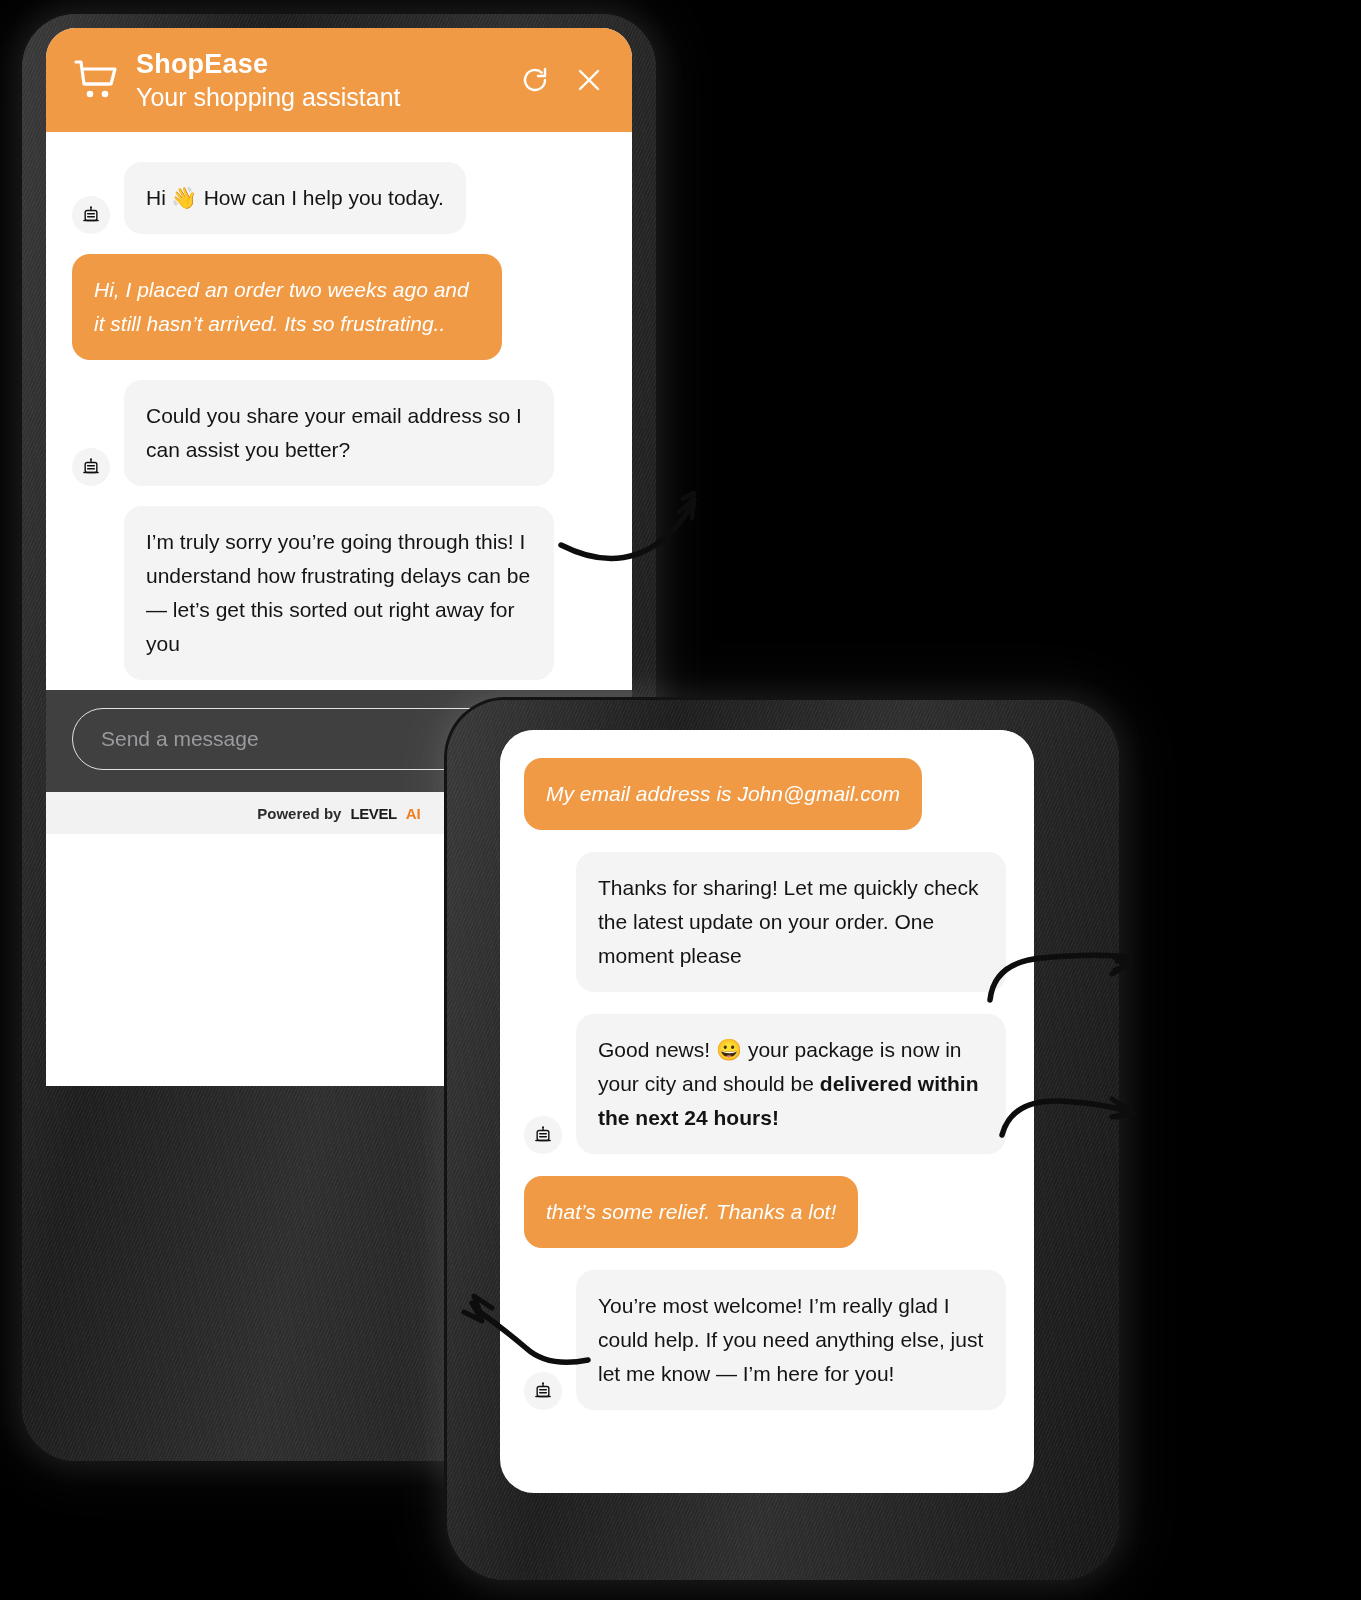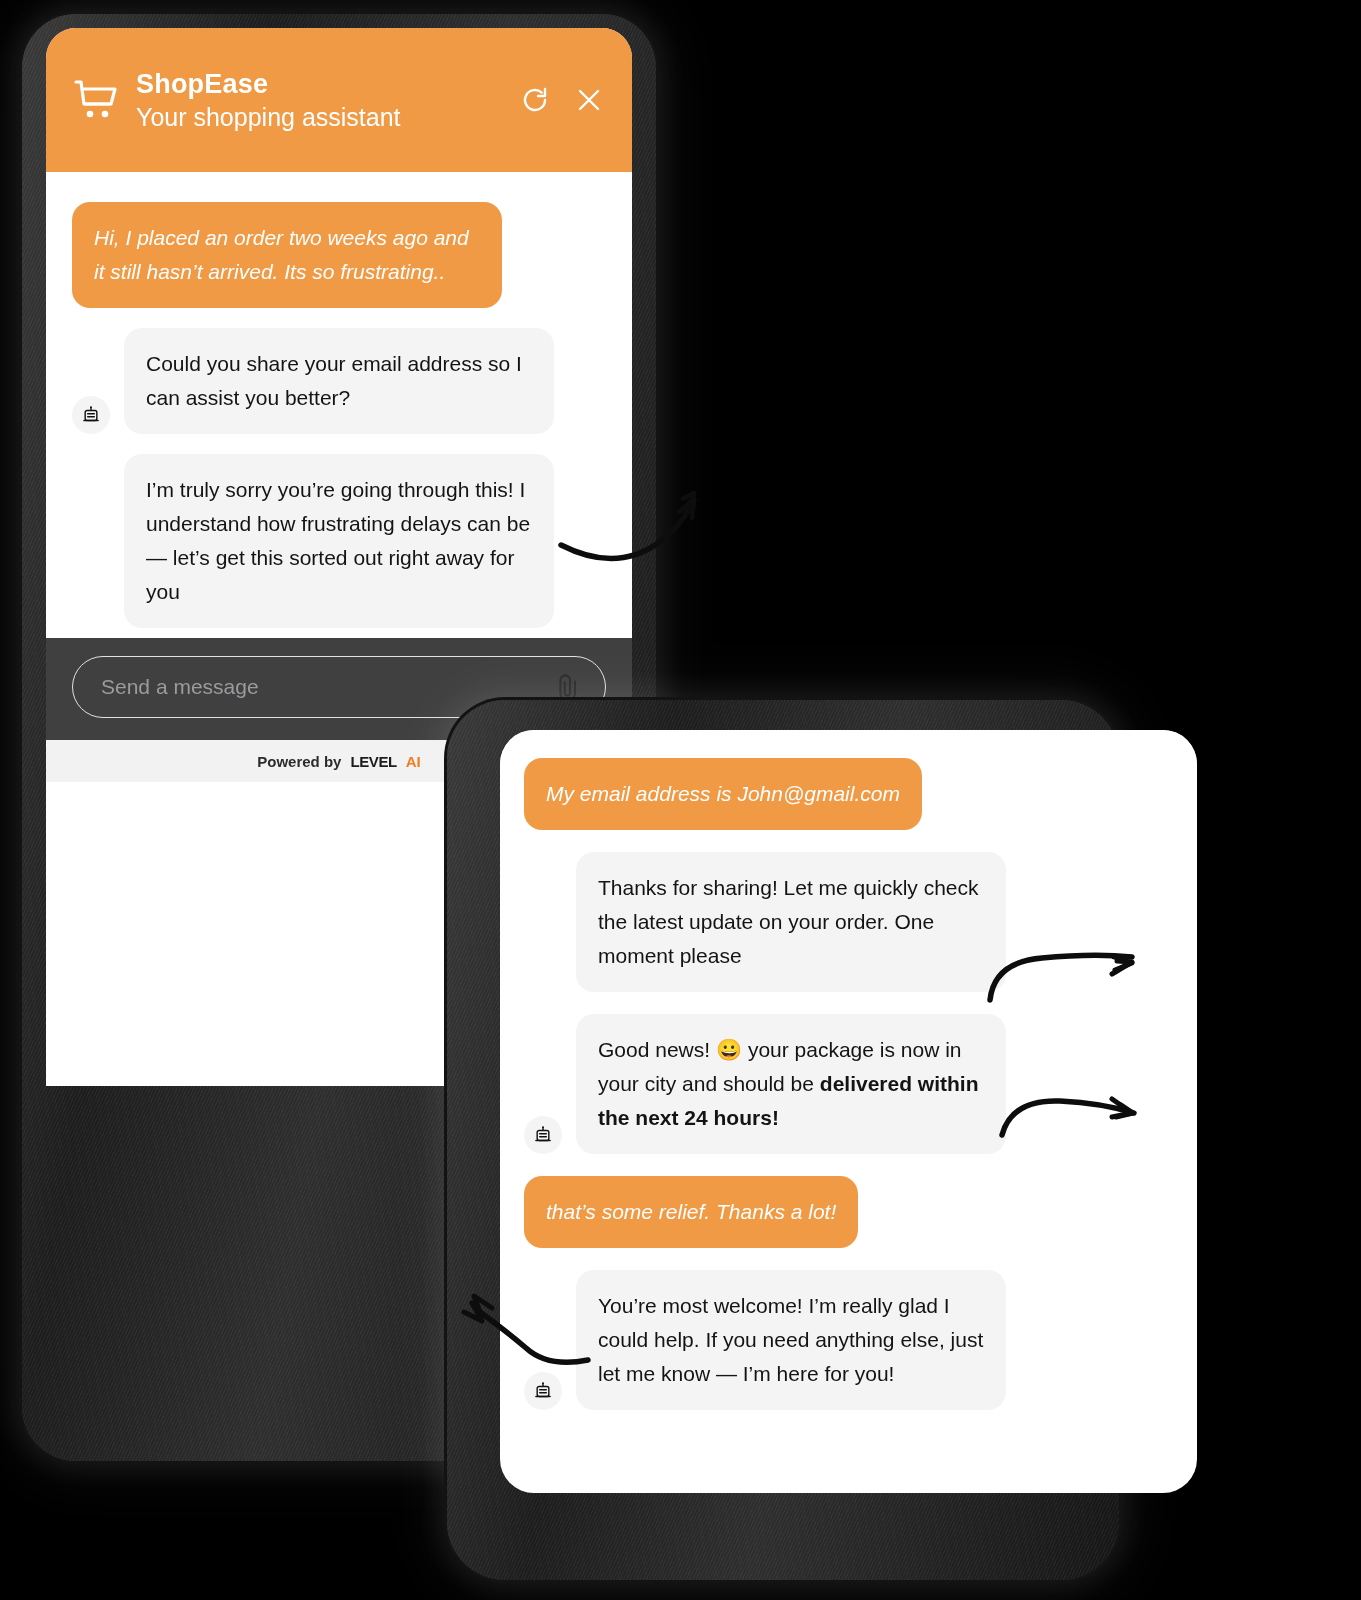--- a/index.html
+++ b/index.html
@@ -46,26 +46,26 @@
     z-index: 3;
   }
 
   
   #phone-1 { left: 22px; top: 14px; width: 634px; height: 1447px; }
   #phone-1 .screen { left: 24px; top: 14px; width: 586px; height: 1058px; border-radius: 30px 30px 0 0; }
 
   
   #phone-2 { left: 447px; top: 700px; width: 672px; height: 880px; border-radius: 58px; }
   #phone-2::before { border-radius: 58px; }
-  #phone-2 .screen { left: 53px; top: 30px; width: 697px; height: 763px; border-radius: 34px; }
+  #phone-2 .screen { left: 53px; top: 30px; width: 534px; height: 763px; border-radius: 34px; }
 
   
   .chat-header {
     background: #F09A45;
-    height: 144px;
+    height: 104px;
     display: flex;
     align-items: center;
     padding: 0 28px 0 26px;
     gap: 16px;
   }
   .cart-icon { width: 48px; height: 44px; flex: 0 0 auto; }
   .brand { flex: 1 1 auto; line-height: 1; }
   .brand-name {
     color: #fff; font-size: 27px; font-weight: 700; letter-spacing: .2px;
   }
@@ -170,20 +170,32 @@
           </span>
           <span class="hdr-btn">
             <svg viewBox="0 0 30 30" width="30" height="30" fill="none" stroke="#fff" stroke-width="2.4" stroke-linecap="round">
               <path d="M6 6l18 18M24 6L6 24"></path>
             </svg>
           </span>
         </div>
       </div>
 
       <div class="msgs" id="p1-msgs">
+          <div class="row bot">
+            <div class="avatar">
+              <svg viewBox="0 0 24 24" width="20" height="20" fill="none" stroke="#111" stroke-width="1.7" stroke-linecap="round" stroke-linejoin="round">
+                <path d="M12 3v3"></path>
+                <circle cx="12" cy="2.6" r="1.1" fill="#111" stroke="none"></circle>
+                <rect x="5" y="6.5" width="14" height="12" rx="2.3"></rect>
+                <path d="M8 10.5h8M8 14h8"></path>
+                <path d="M3.5 18.5h17"></path>
+              </svg>
+            </div>
+            <div class="bubble bot">Hi 👋 How can I help you today.</div>
+          </div>
           <div class="row user">
             <div class="bubble user">Hi, I placed an order two weeks ago and it still hasn’t arrived. Its so frustrating..</div>
           </div>
           <div class="row bot">
             <div class="avatar">
               <svg viewBox="0 0 24 24" width="20" height="20" fill="none" stroke="#111" stroke-width="1.7" stroke-linecap="round" stroke-linejoin="round">
                 <path d="M12 3v3"></path>
                 <circle cx="12" cy="2.6" r="1.1" fill="#111" stroke="none"></circle>
                 <rect x="5" y="6.5" width="14" height="12" rx="2.3"></rect>
                 <path d="M8 10.5h8M8 14h8"></path>

